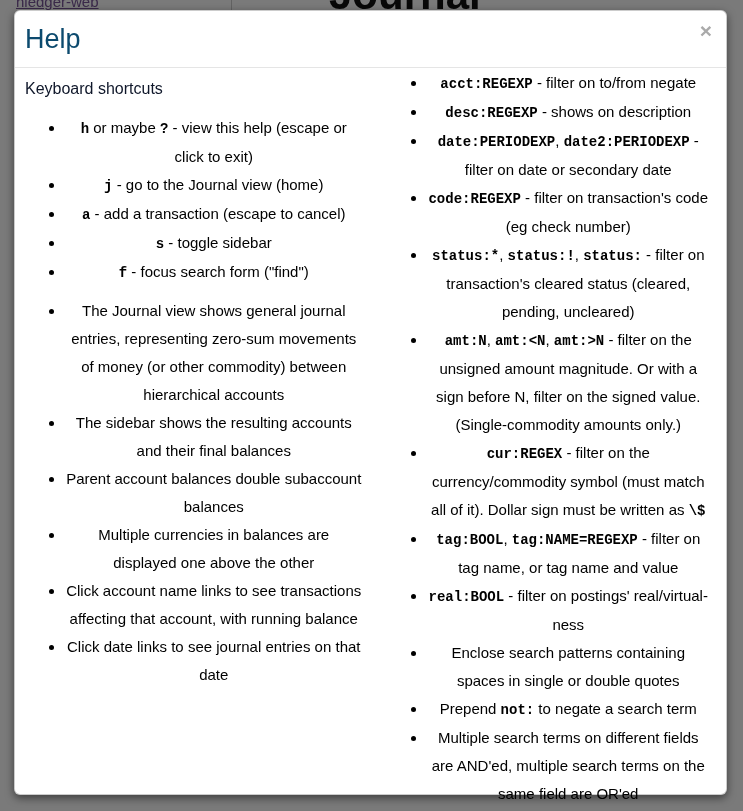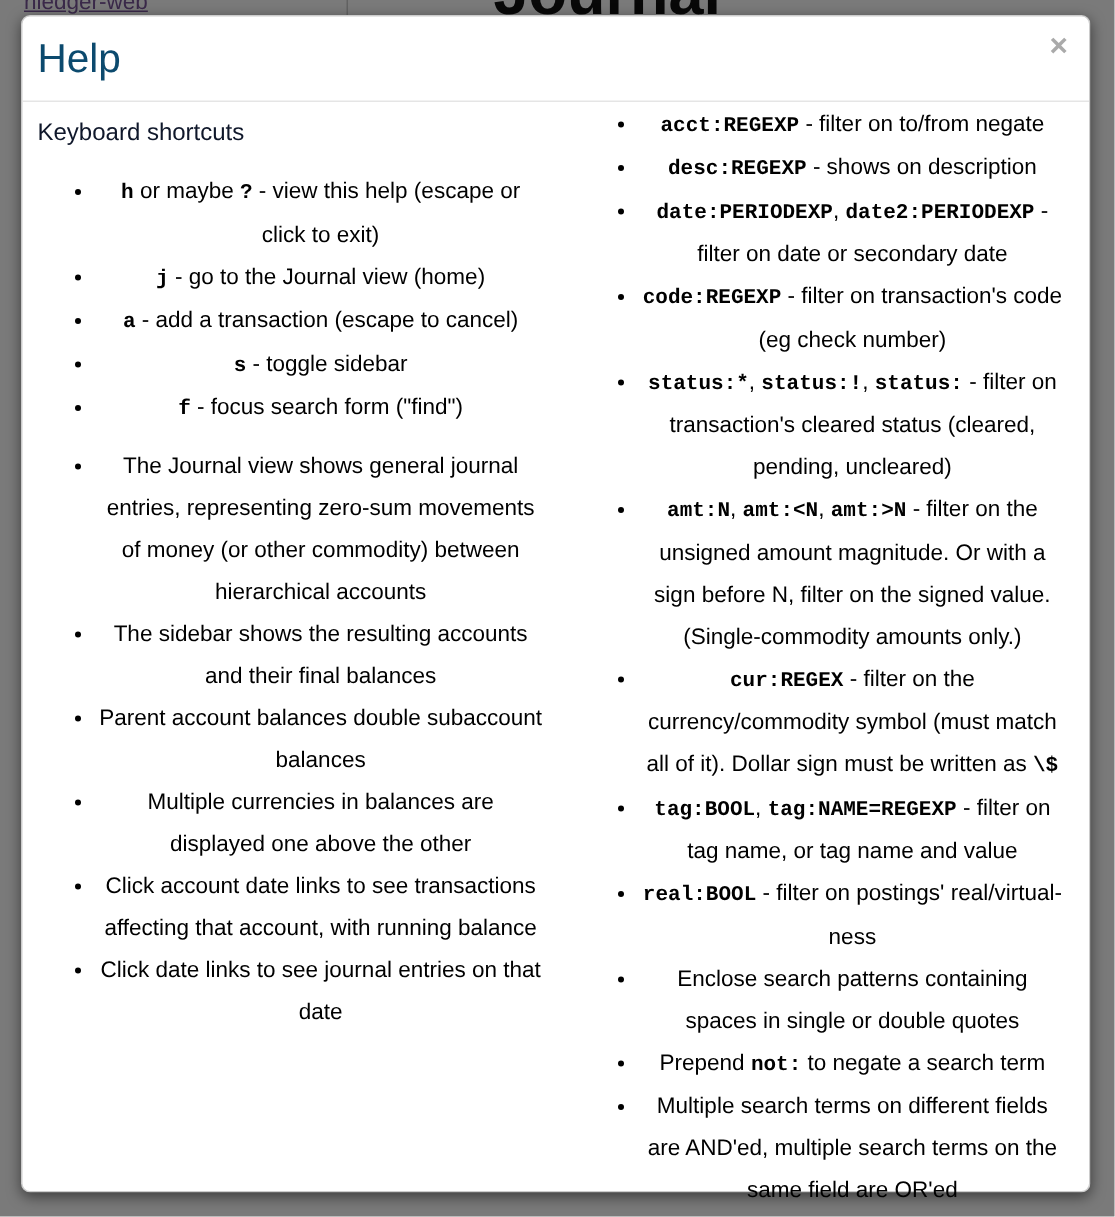--- a/index.html
+++ b/index.html
@@ -115,21 +115,21 @@
           <li><span class="code">j</span><span class="txt"> - go to the Journal view (home)</span></li>
           <li><span class="code">a</span><span class="txt"> - add a transaction (escape to cancel)</span></li>
           <li><span class="code">s</span><span class="txt"> - toggle sidebar</span></li>
           <li><span class="code">f</span><span class="txt"> - focus search form ("find")</span></li>
         </ul>
         <ul class="help-list">
           <li><span class="txt">The Journal view shows general journal entries, representing zero-sum movements of money (or other commodity) between hierarchical accounts</span></li>
           <li><span class="txt">The sidebar shows the resulting accounts and their final balances</span></li>
           <li><span class="txt">Parent account balances double subaccount balances</span></li>
           <li><span class="txt">Multiple currencies in balances are displayed one above the other</span></li>
-          <li><span class="txt">Click account date links to see transactions affecting that account, with running balance</span></li>
+          <li><span class="txt">Click account name links to see transactions affecting that account, with running balance</span></li>
           <li><span class="txt">Click date links to see journal entries on that date</span></li>
         </ul>
       </div>
     <div class="col right" id="col-right">
         <ul class="help-list">
           <li><span class="code">acct:REGEXP</span><span class="txt"> - filter on to/from negate</span></li>
           <li><span class="code">desc:REGEXP</span><span class="txt"> - shows on description</span></li>
           <li><span class="code">date:PERIODEXP</span><span class="txt">, </span><span class="code">date2:PERIODEXP</span><span class="txt"> - filter on date or secondary date</span></li>
           <li><span class="code">code:REGEXP</span><span class="txt"> - filter on transaction's code (eg check number)</span></li>
           <li><span class="code">status:*</span><span class="txt">, </span><span class="code">status:!</span><span class="txt">, </span><span class="code">status:</span><span class="txt"> - filter on transaction's cleared status (cleared, pending, uncleared)</span></li>

